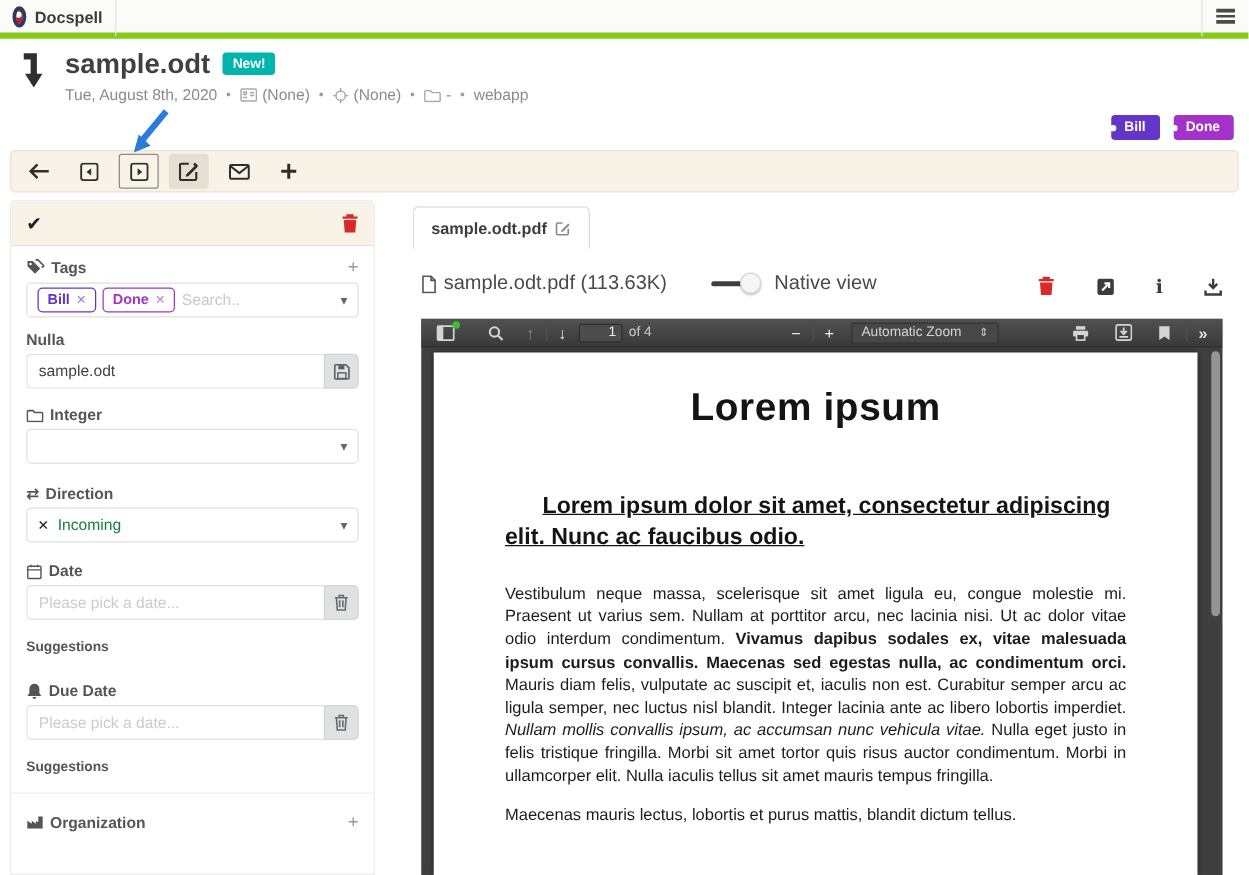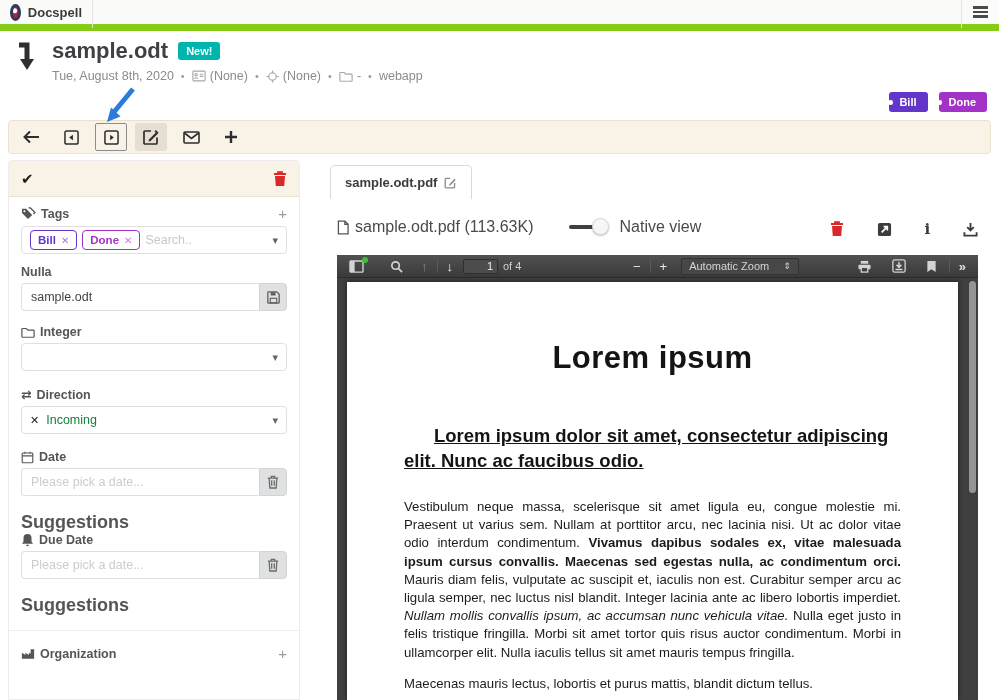--- a/index.html
+++ b/index.html
@@ -1,21 +1,21 @@
 <!DOCTYPE html>
 <html><head>
 <meta charset="utf-8">
 <style>
   * { margin:0; padding:0; box-sizing:border-box; }
   html,body { background:#fff; }
   body { font-family:"Liberation Sans","DejaVu Sans",sans-serif; color:#444; }
   #stage { position:relative; width:999px; height:700px; overflow:hidden; background:#fff; }
 
   
-  .navbar { position:absolute; left:0; top:0; width:999px; height:31px; background:#fbfbfa; border-bottom:7px solid #84cc16; display:flex; align-items:center; }
+  .navbar { position:absolute; left:0; top:0; width:999px; height:31px; background:#fbfbfa; border-bottom:5px solid #84cc16; display:flex; align-items:center; }
   .brand { height:31px; width:93px; display:flex; align-items:center; gap:7px; padding:0 10px; border-right:1px solid #e4e4e4; cursor:pointer; }
   .brand-logo { width:17px; height:17px; border-radius:50%; border:3px solid #2d3a5e; background:radial-gradient(circle at 36% 34%, #ffffff 0 2px, #bf1f2e 3px); }
   .brand-name { font-size:13px; font-weight:bold; color:#3b3b3b; }
   .nav-right { margin-left:auto; height:31px; width:38px; border-left:1px solid #e4e4e4; display:flex; align-items:center; justify-content:center; cursor:pointer; }
   .burger { display:flex; flex-direction:column; gap:2px; }
   .burger i { display:block; width:15px; height:2.5px; background:#4a4a4a; }
 
   
   .doc-header { position:absolute; left:16px; top:38px; display:flex; gap:12px; }
   .level-down { margin-top:4px; }
@@ -56,24 +56,24 @@
   .control .caret { margin-left:auto; color:#666; font-size:11px; }
   .chip { display:inline-flex; align-items:center; gap:5px; height:20px; padding:0 7px; border-radius:4px; font-size:11.5px; font-weight:bold; background:#fff; margin-right:5px; cursor:pointer; }
   .chip-bill { color:#6435c9; border:1px solid #6435c9; }
   .chip-done { color:#a333c8; border:1px solid #a333c8; }
   .chip .x { opacity:.65; font-size:10px; }
   .ghost { color:#c9c9c9; font-size:12.5px; }
   .input-group { margin-top:4px; height:28px; display:flex; }
   .input-group input { flex:1; min-width:0; border:1px solid #e0e0e0; border-right:none; border-radius:4px 0 0 4px; padding:0 9px; font-size:12.5px; color:#444; font-family:inherit; outline:none; }
   .input-group input::placeholder { color:#cccccc; }
   .ig-btn { width:28px; background:#e0e1e2; border:1px solid #d4d4d5; border-radius:0 4px 4px 0; display:flex; align-items:center; justify-content:center; color:#5f5f5f; cursor:pointer; }
-  .suggestions { font-size:18px; font-weight:bold; color:#555; }
+  .suggestions { font-size:11px; font-weight:bold; color:#555; }
   .sect-div { border-top:1px solid #eee; margin:14px -12px 0 -12px; }
   .corr-head { display:flex; align-items:center; gap:9px; font-size:14.5px; font-weight:bold; color:#4a4a4a; margin-top:10px; }
-  .mt16{margin-top:16px;} .mt11{margin-top:11px;} .mt14{margin-top:14px;} .mt8{margin-top:8px;} .mt22{}
+  .mt16{margin-top:16px;} .mt11{margin-top:11px;} .mt14{margin-top:14px;} .mt8{margin-top:8px;} .mt22{margin-top:22px;}
 
   
   .tab { position:absolute; left:330px; top:165px; height:34px; background:#fff; border:1px solid #d9d9d9; border-bottom:none; border-radius:5px 5px 0 0; display:flex; align-items:center; gap:7px; padding:0 14px; font-size:13px; font-weight:bold; color:#3c3c3c; cursor:pointer; }
   .file-row { position:absolute; left:337px; top:218px; display:flex; align-items:center; font-size:16px; color:#4a4a4a; }
   .file-row .fname { margin-left:6px; }
   .toggle { position:relative; width:36px; height:4px; background:#3f3f3f; border-radius:2px; margin:0 14px 0 36px; cursor:pointer; }
   .toggle .knob { position:absolute; right:-4px; top:-7px; width:17px; height:17px; border-radius:50%; background:#f6f6f6; border:1px solid #d8d8d8; box-shadow:0 1px 2px rgba(0,0,0,.25); }
   .file-actions { position:absolute; top:220px; left:830px; width:148px; display:flex; justify-content:space-between; align-items:center; }
   .fa-btn { cursor:pointer; display:flex; align-items:center; justify-content:center; }
   .info-i { font-size:15px; font-weight:bold; color:#3c3c3c; font-family:"DejaVu Serif",serif; }
@@ -88,21 +88,21 @@
   .of-total { color:#cfcfcf; }
   .zoom-box { display:flex; align-items:center; gap:14px; height:17px; background:#474747; border:1px solid #333; border-radius:2px; padding:0 7px; margin-left:8px; cursor:pointer; color:#d4d4d4; }
   .dim { color:#8b8b8b; }
   .chev { font-size:13px; font-weight:bold; color:#e0e0e0; }
   .minusplus { font-size:13px; color:#e8e8e8; }
 
   .pdf-page { position:absolute; left:10px; top:27px; width:611px; height:418px; background:#fff; box-shadow:0 0 5px rgba(0,0,0,.55); overflow:hidden; }
   .scroll-thumb { position:absolute; right:2px; top:26px; width:7px; height:212px; background:#949494; border-radius:4px; cursor:pointer; }
 
   .pg { padding:0 57px; color:#111; }
-  .pg h1 { margin-top:58px; text-align:center; font-size:31px; color:#141414; letter-spacing:.5px; }
+  .pg h1 { margin-top:26px; text-align:center; font-size:31px; color:#141414; letter-spacing:.5px; }
   .pg h2 { margin-top:48px; font-size:18.5px; line-height:1.35; text-indent:30px; color:#141414;text-decoration:underline; }
   .pg p { margin-top:24px; font-size:13.2px; line-height:1.38; text-align:justify; color:#1c1c1c; }
   .pg p.short { margin-top:13px; text-align:left; }
 
   svg { display:block; }
 </style>
 </head>
 <body>
 
 <div id="stage">

